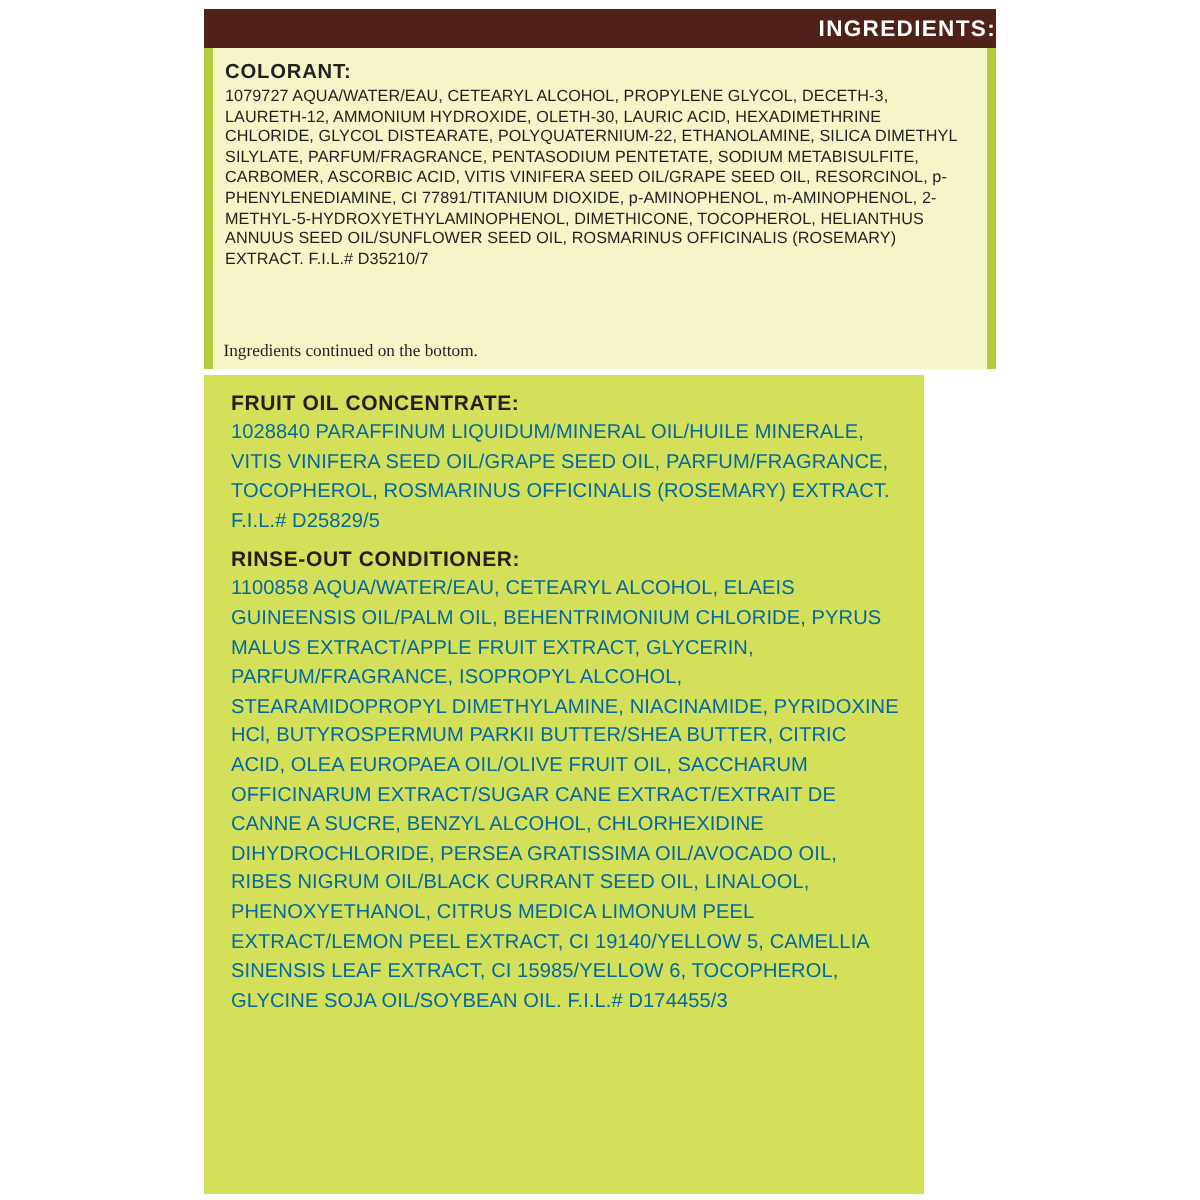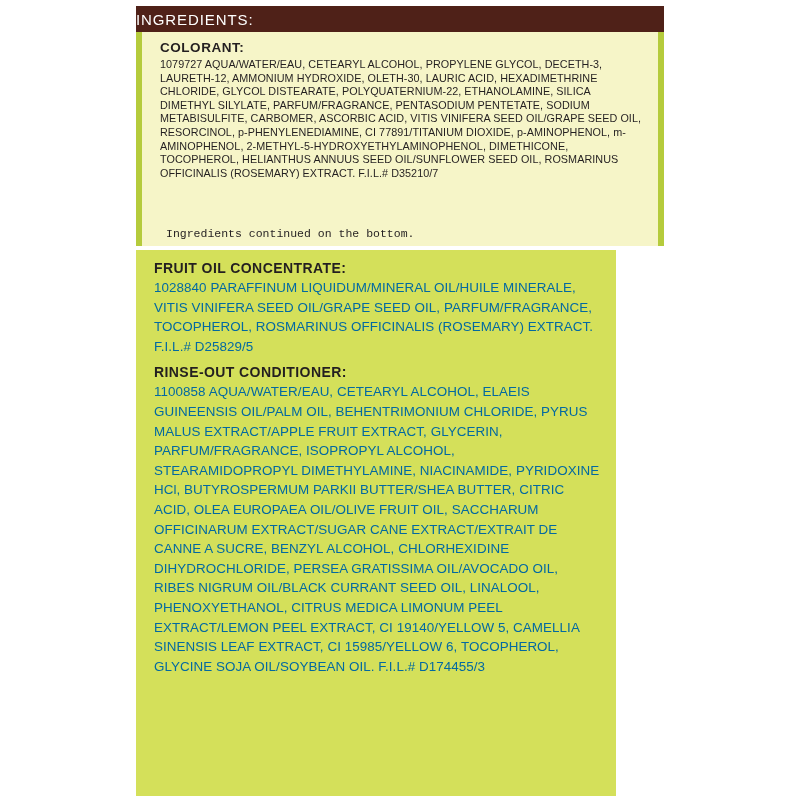--- a/index.html
+++ b/index.html
@@ -24,59 +24,59 @@
   .header-bar {
     position: absolute;
     left: 136px;
     top: 6px;
     width: 528px;
     height: 26px;
     background: #4f2118;
     color: #ffffff;
     display: flex;
     align-items: center;
-    justify-content: flex-start;
+    justify-content: flex-end;
     letter-spacing: 0.06em;
     font-size: 15px;
-    font-weight: normal;
+    font-weight: bold;
     font-family: "Liberation Sans", sans-serif;
   }
   
   .colorant-block {
     position: absolute;
     left: 136px;
     top: 32px;
     width: 528px;
     height: 214px;
     background: #f6f5c8;
     border-left: 6px solid #b5cb3c;
     border-right: 6px solid #b5cb3c;
     box-sizing: border-box;
-    padding: 8px 16px 4px 18px;
+    padding: 8px 16px 4px 8px;
   }
   .colorant-block .sec-title {
     font-size: 13.5px;
     font-weight: bold;
     letter-spacing: 0.04em;
     color: #231f20;
     margin-bottom: 3px;
   }
   .colorant-block .sec-body {
     font-size: 10.8px;
     line-height: 13.6px;
     color: #231f20;
     letter-spacing: 0.005em;
   }
   .colorant-note {
     position: absolute;
-    left: 24px;
+    left: 7px;
     bottom: 6px;
     font-size: 11.5px;
     color: #231f20;
-    font-family: Liberation Mono, monospace;
+    font-family: Liberation Serif, serif;
   }
   
   .green-panel {
     position: absolute;
     left: 136px;
     top: 250px;
     width: 480px;
     height: 546px;
     background: #d4e05a;
     box-sizing: border-box;

